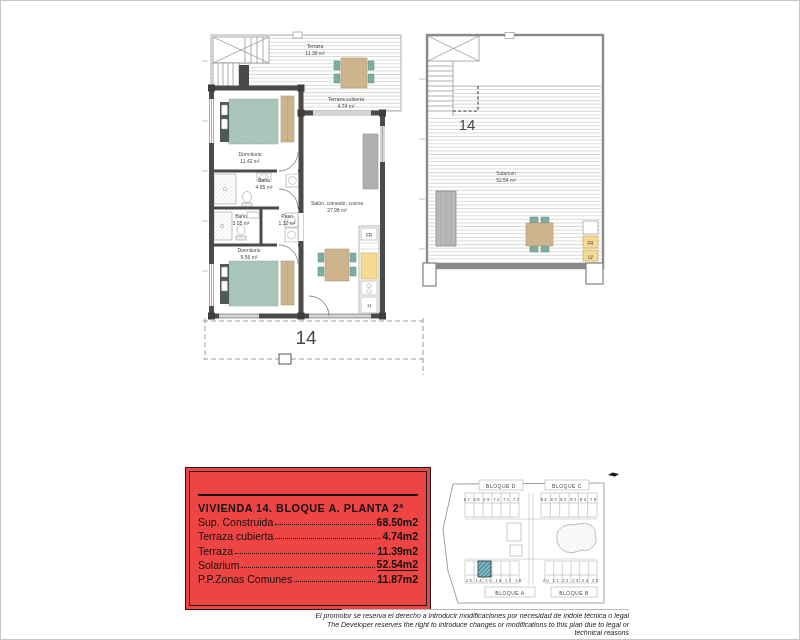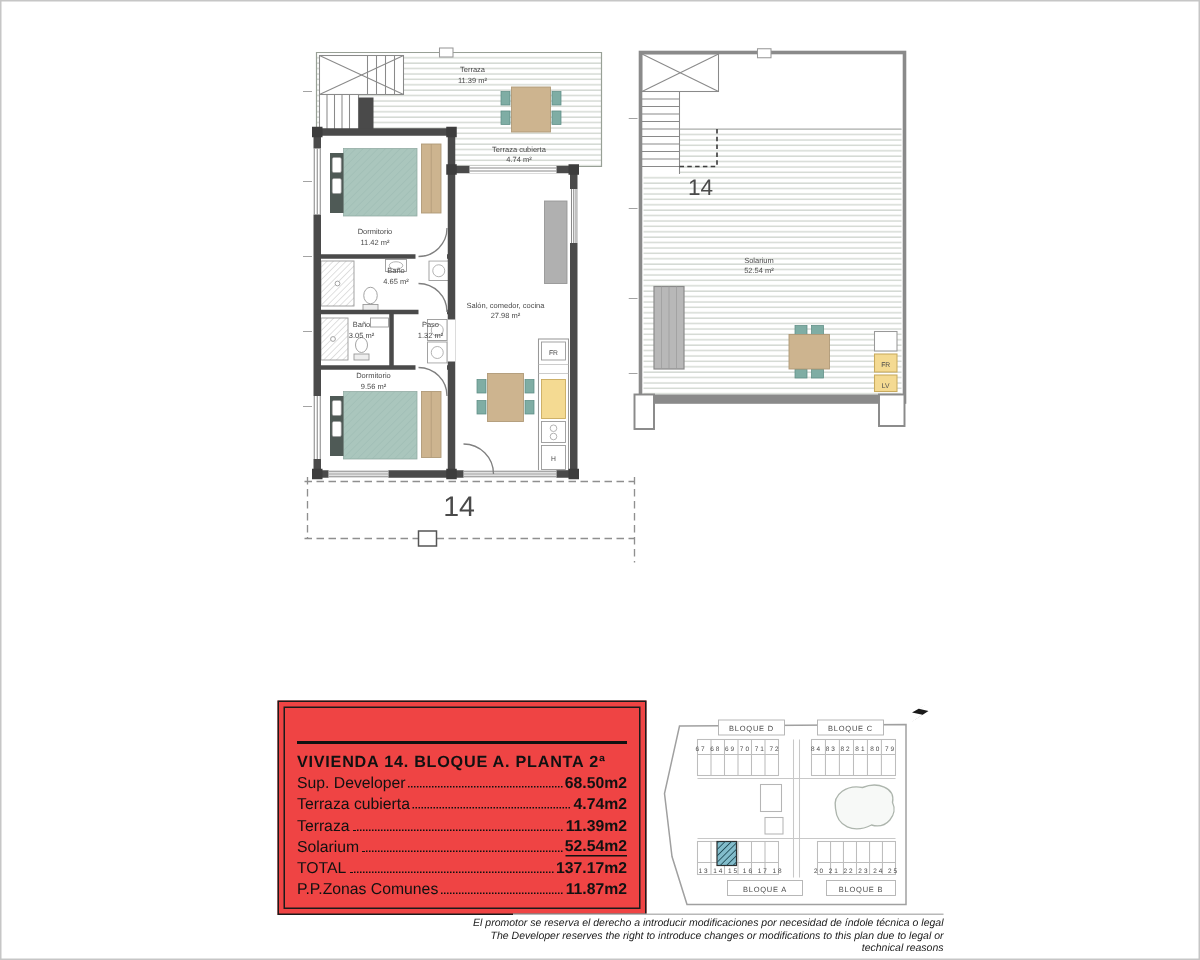--- a/index.html
+++ b/index.html
@@ -319,43 +319,38 @@
       <text x="87" y="146">Solarium</text>
       <text x="87" y="153">52.54 m²</text>
     </g>
   </svg>
 
   <div class="info-box">
     <div class="info-inner">
       <div class="info-rule"></div>
       <div class="info-title">VIVIENDA 14. BLOQUE A. PLANTA 2ª</div>
       <div class="info-row">
-        <span class="lbl">Sup. Developer</span>
+        <span class="lbl">Sup. Construida</span>
         <span class="leader"></span>
         <span class="val">68.50m2</span>
       </div>
       <div class="info-row">
         <span class="lbl">Terraza cubierta</span>
         <span class="leader"></span>
         <span class="val">4.74m2</span>
       </div>
       <div class="info-row">
         <span class="lbl">Terraza</span>
         <span class="leader"></span>
         <span class="val">11.39m2</span>
       </div>
       <div class="info-row sum">
         <span class="lbl">Solarium</span>
         <span class="leader"></span>
         <span class="val">52.54m2</span>
-      </div>
-      <div class="info-row">
-        <span class="lbl">TOTAL</span>
-        <span class="leader"></span>
-        <span class="val">137.17m2</span>
       </div>
       <div class="info-row">
         <span class="lbl">P.P.Zonas Comunes</span>
         <span class="leader"></span>
         <span class="val">11.87m2</span>
       </div>
     </div>
   </div>
 
   <svg class="plan-site" width="186" height="148" viewBox="0 0 186 148">

